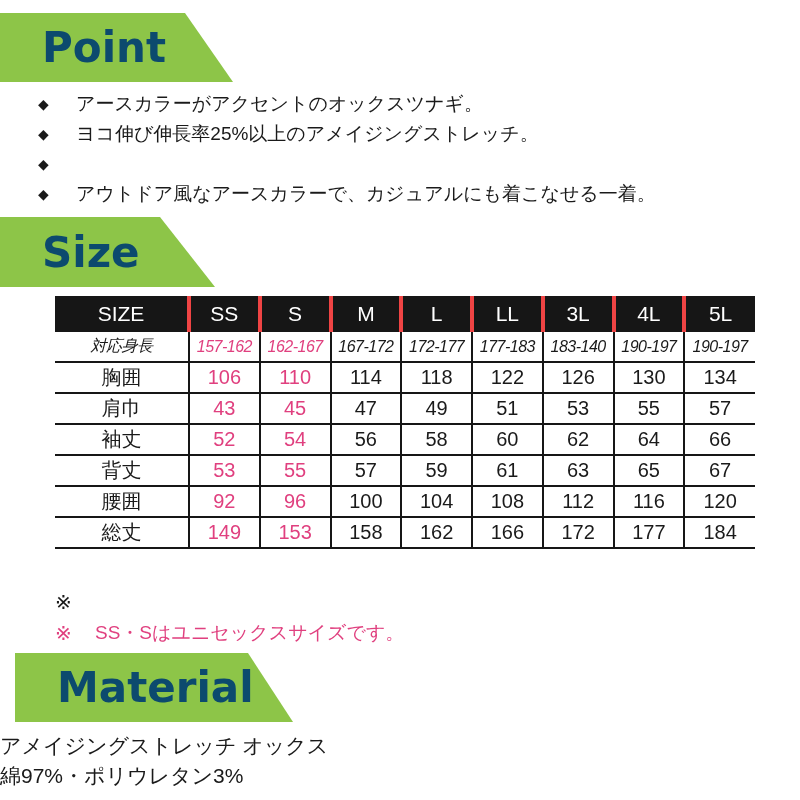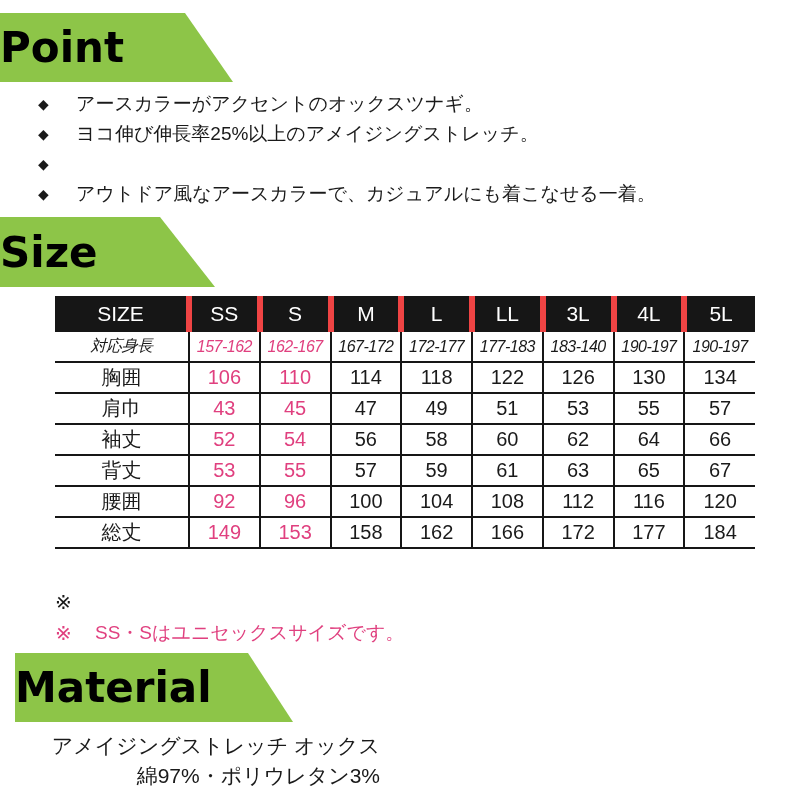--- a/index.html
+++ b/index.html
@@ -7,52 +7,52 @@
   body {
     width:800px; height:800px; background:#ffffff;
     font-family:"Liberation Sans","DejaVu Sans",sans-serif;
     color:#1a1a1a;
   }
   .page { position:relative; width:800px; height:800px; overflow:hidden; background:#fff; }
 
   
   .banner {
     position:absolute; left:0; background:var(--green);
-    color:#000000; font-weight:bold; font-size:42px;
+    color:#0c4a6e; font-weight:bold; font-size:42px;
     font-family:"DejaVu Sans","Liberation Sans",sans-serif;
-    display:flex; align-items:center; box-sizing:border-box;
+    display:flex; align-items:center; padding-left:42px; box-sizing:border-box;
   }
   #banner-point    { top:13px;  height:69px; width:233px; clip-path:polygon(0 0,185px 0,100% 100%,0 100%); }
   #banner-size     { top:217px; height:70px; width:215px; clip-path:polygon(0 0,160px 0,100% 100%,0 100%); }
   #banner-material { top:653px; height:69px; width:278px; clip-path:polygon(0 0,233px 0,100% 100%,0 100%);margin-left:15px; }
 
   
   .bullets { position:absolute; left:38px; top:89px; margin:0; padding:0; list-style:none; }
   .bullets li { display:flex; align-items:center; height:30px; font-size:19px; white-space:nowrap; }
   .bullets .diamond { font-size:14px; width:22px; margin-right:16px; color:#1a1a1a; }
 
   
   .size-table { position:absolute; left:55px; top:296px; width:700px; border-collapse:collapse; table-layout:fixed; }
   .size-table th, .size-table td { padding:0; text-align:center; overflow:hidden; }
   .size-table thead th { background:var(--dark); color:#fff; height:36px; font-size:21px; font-weight:normal; }
-  .size-table thead th + th { border-left:6px solid #ef4444; }
+  .size-table thead th + th { border-left:4px solid #ef4444; }
   .size-table tbody td { height:29px; border-bottom:2px solid var(--dark); font-size:20px; background:#fff; }
   .size-table tbody td + td { border-left:2px solid var(--dark); }
   .size-table tbody tr.row-range td { font-size:16px; letter-spacing:-0.5px;font-style:italic; }
   .size-table tbody td.row-label { font-size:20px; letter-spacing:0; }
   .pink { color:var(--pink); }
 
   
   .notes { position:absolute; left:55px; top:586px; }
   .note-line { display:flex; align-items:center; height:31px; font-size:19px; white-space:nowrap; }
   .note-marker { font-size:20px; width:24px; margin-right:16px; }
   .note-pink { color:var(--pink); }
 
   
-  .material-text { position:absolute; left:0; top:731px; width:380px; text-align:right; font-size:21px; line-height:30px; }
+  .material-text { position:absolute; left:0; top:731px; width:380px; text-align:left; font-size:21px; line-height:30px; }
 </style>
 </head>
 <body>
 
 <div class="page">
 
   <div class="banner" id="banner-point">
     <span>Point</span>
   </div>
 

